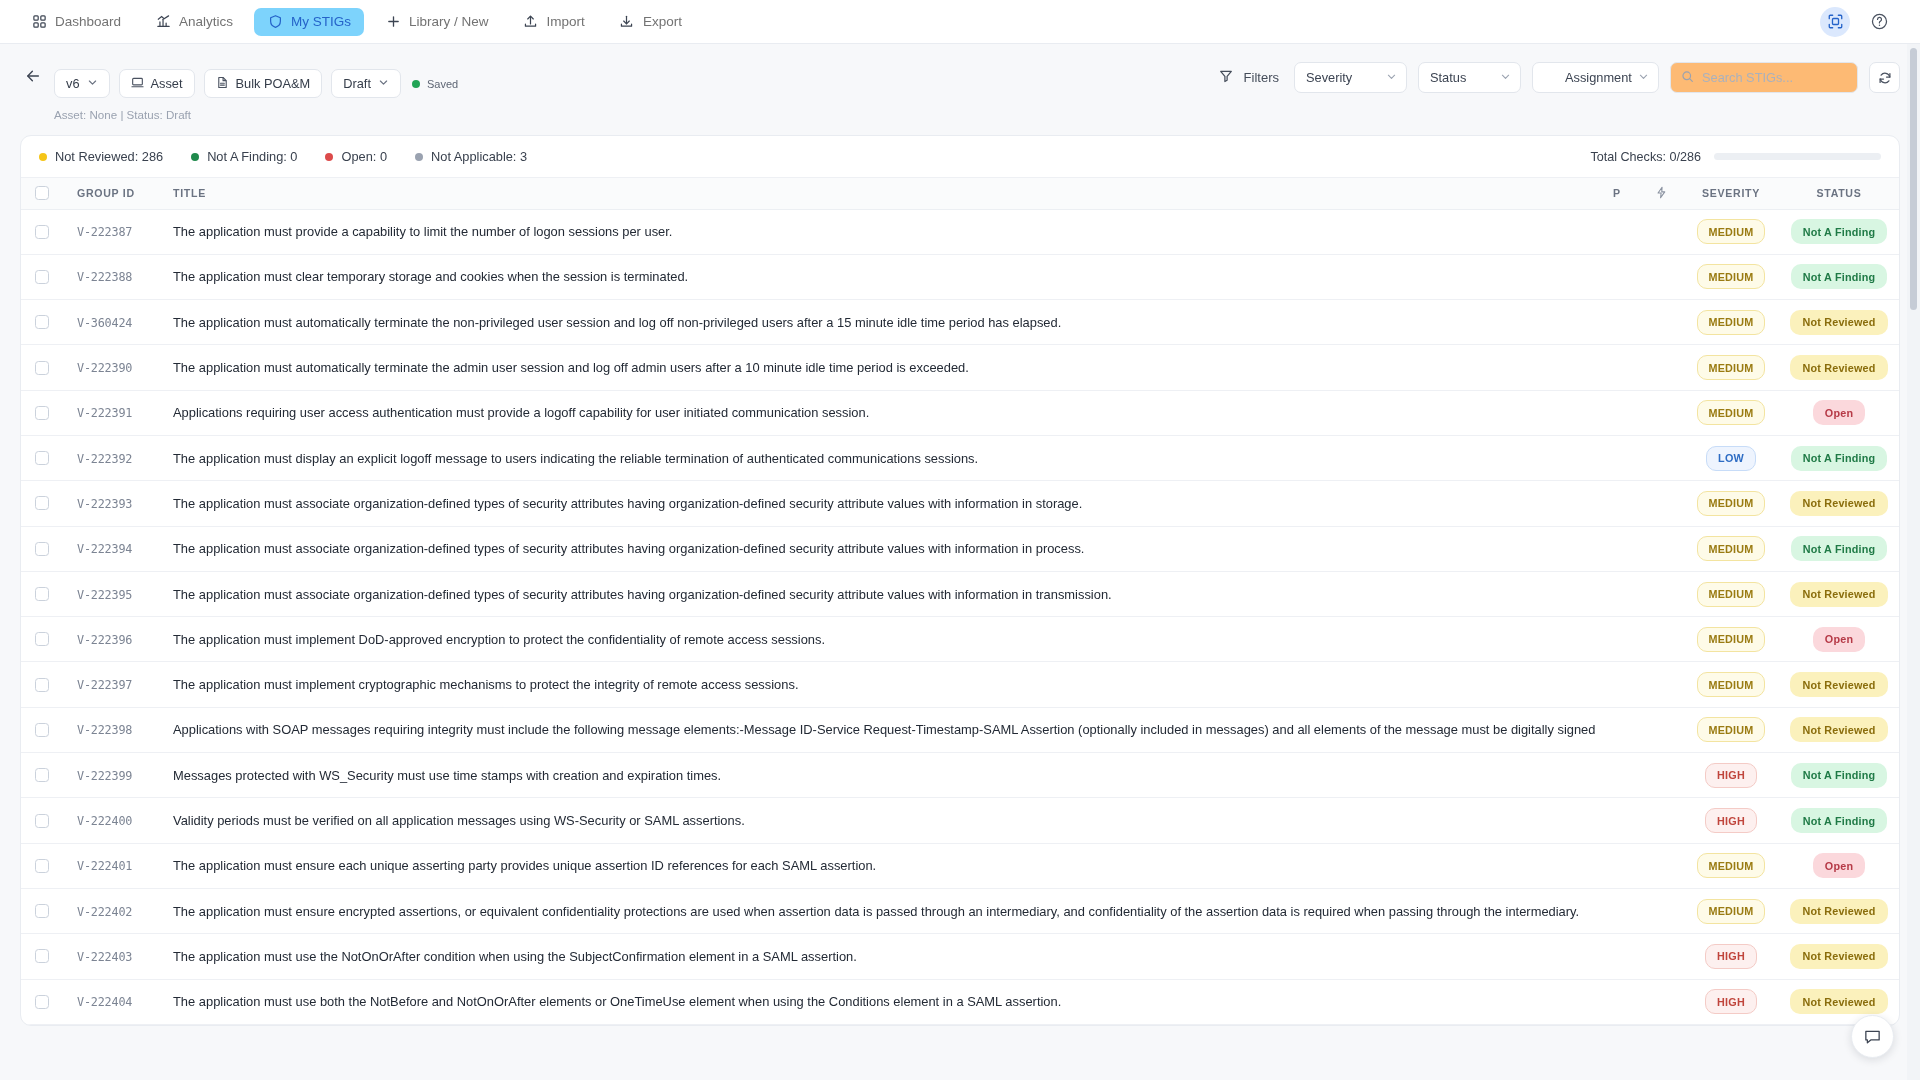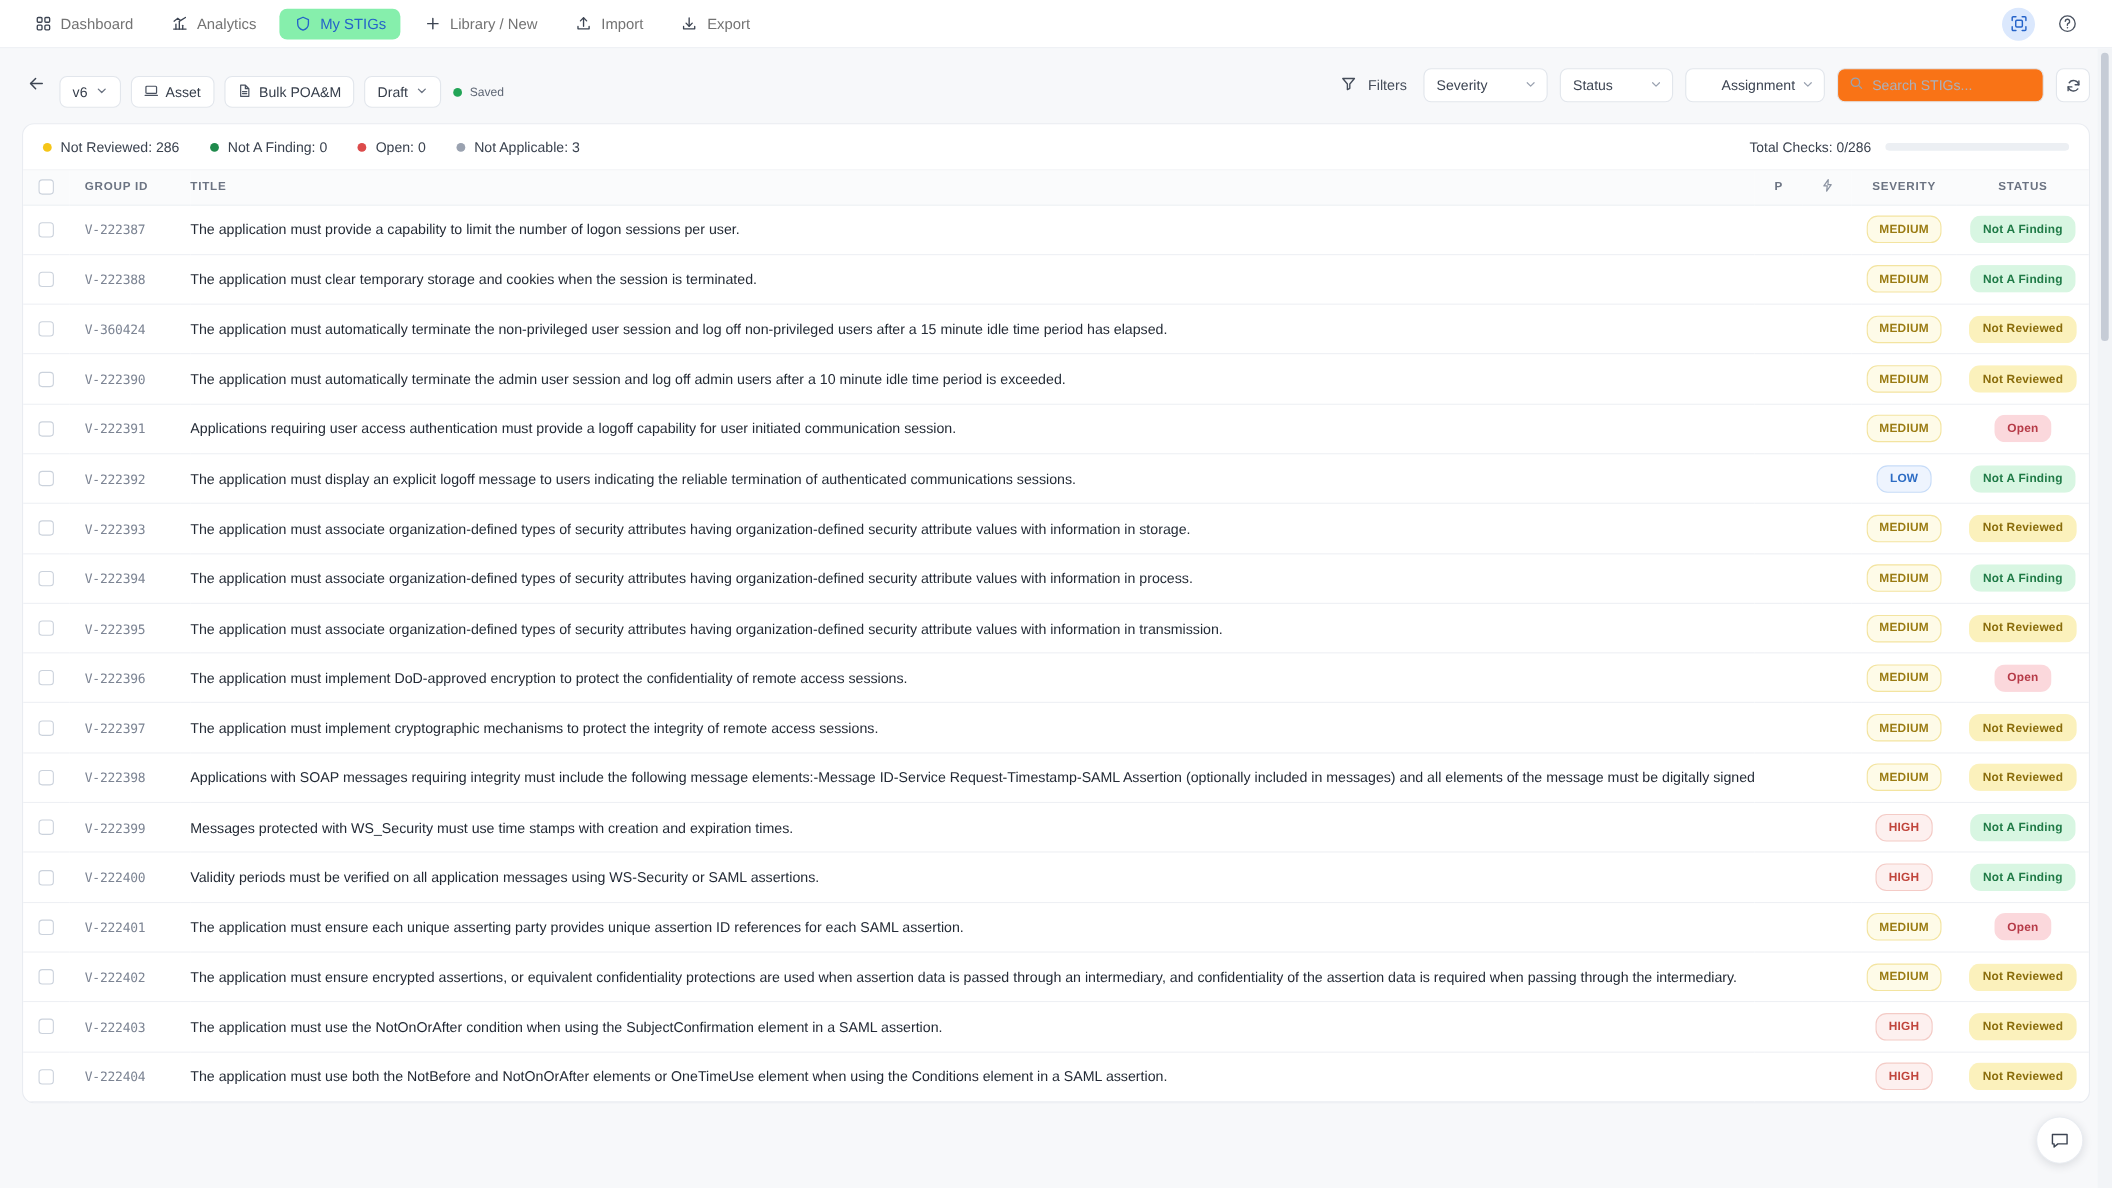--- a/index.html
+++ b/index.html
@@ -19,21 +19,21 @@
     padding: 0 18px;
     position: relative;
   }
   .nav-items { display: flex; align-items: center; gap: 8px; }
   .nav-item {
     display: flex; align-items: center; gap: 8px;
     padding: 6px 13px; border-radius: 7px;
     font-size: 13.5px; color: #737373; cursor: pointer;
     white-space: nowrap;
   }
-  .nav-item.active { background: #86efac; color: #2563c9; justify-content: flex-end; }
+  .nav-item.active { background: #7dd3fc; color: #2563c9; justify-content: flex-end; }
   .nav-item .ico { display: inline-flex; align-items: center; justify-content: center; width: 16px; height: 16px; }
   .nav-item svg { display: block; }
 
   .topnav-right {
     margin-left: auto; display: flex; align-items: center; gap: 14px;
     padding-right: 8px;
   }
   .round-btn {
     width: 30px; height: 30px; border-radius: 50%;
     display: flex; align-items: center; justify-content: center;
@@ -82,21 +82,21 @@
   }
   .select-box {
     width: 113px; height: 31px; background: #ffffff;
     border: 1px solid #e2e6ec; border-radius: 7px;
     display: flex; align-items: center; justify-content: space-between;
     padding: 0 9px 0 11px; font-size: 12.8px; color: #3c4452; cursor: pointer;
   }
   .select-box.w-status { width: 103px; }
   .select-box.w-assign { width: 127px; padding-left: 32px; }
   .search-box {
-    width: 188px; height: 31px; background: #f97316;
+    width: 188px; height: 31px; background: #fdba74;
     border: 1px solid #e2e6ec; border-radius: 7px;
     display: flex; align-items: center; gap: 8px; padding: 0 10px;
   }
   .search-box input {
     border: none; outline: none; background: transparent;
     font-size: 12.8px; color: #3c4452; width: 100%;
     font-family: "Liberation Sans", sans-serif;
   }
   .search-box input::placeholder { color: #aab1bd; }
   .icon-btn {
@@ -344,20 +344,21 @@
           </div>
 
           <div class="saved">
             <span class="dot" id="saved-dot" style="background: rgb(34, 164, 86);"></span>
             <span>Saved</span>
           </div>
         </div>
       </div>
     </div>
 
+    <div class="meta-line">Asset: None | Status: Draft</div>
 
     <div class="header-controls">
       <div class="filters-btn">
         <span>
           <svg width="14" height="14" viewBox="0 0 14 14" fill="none" stroke="#454d5a" stroke-width="1.25" stroke-linejoin="round" stroke-linecap="round">
             <path d="M1.7 2.4h10.6l-4.2 4.9v4l-2.2 1.2V7.3z"></path>
           </svg>
         </span>
         <span>Filters</span>
       </div>

